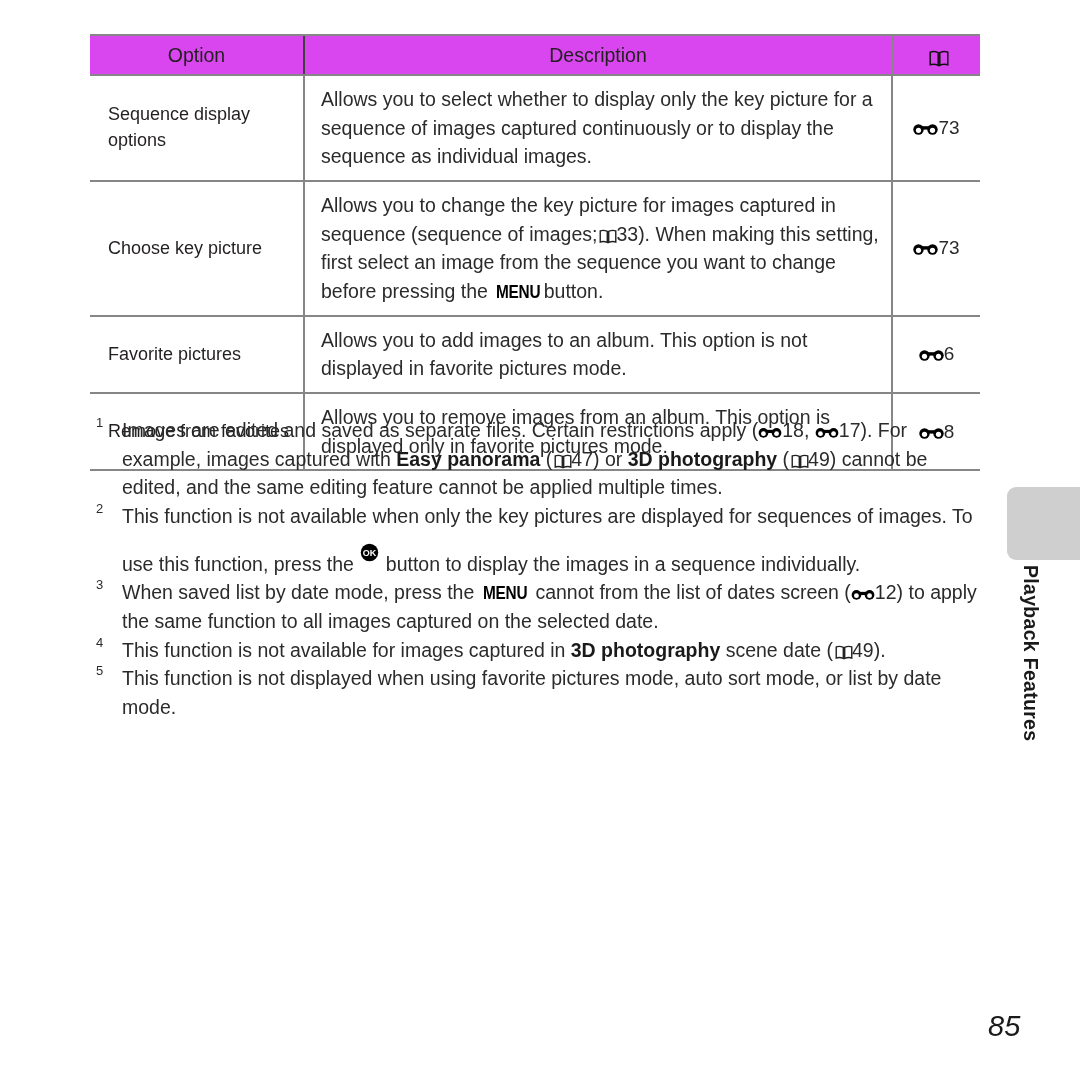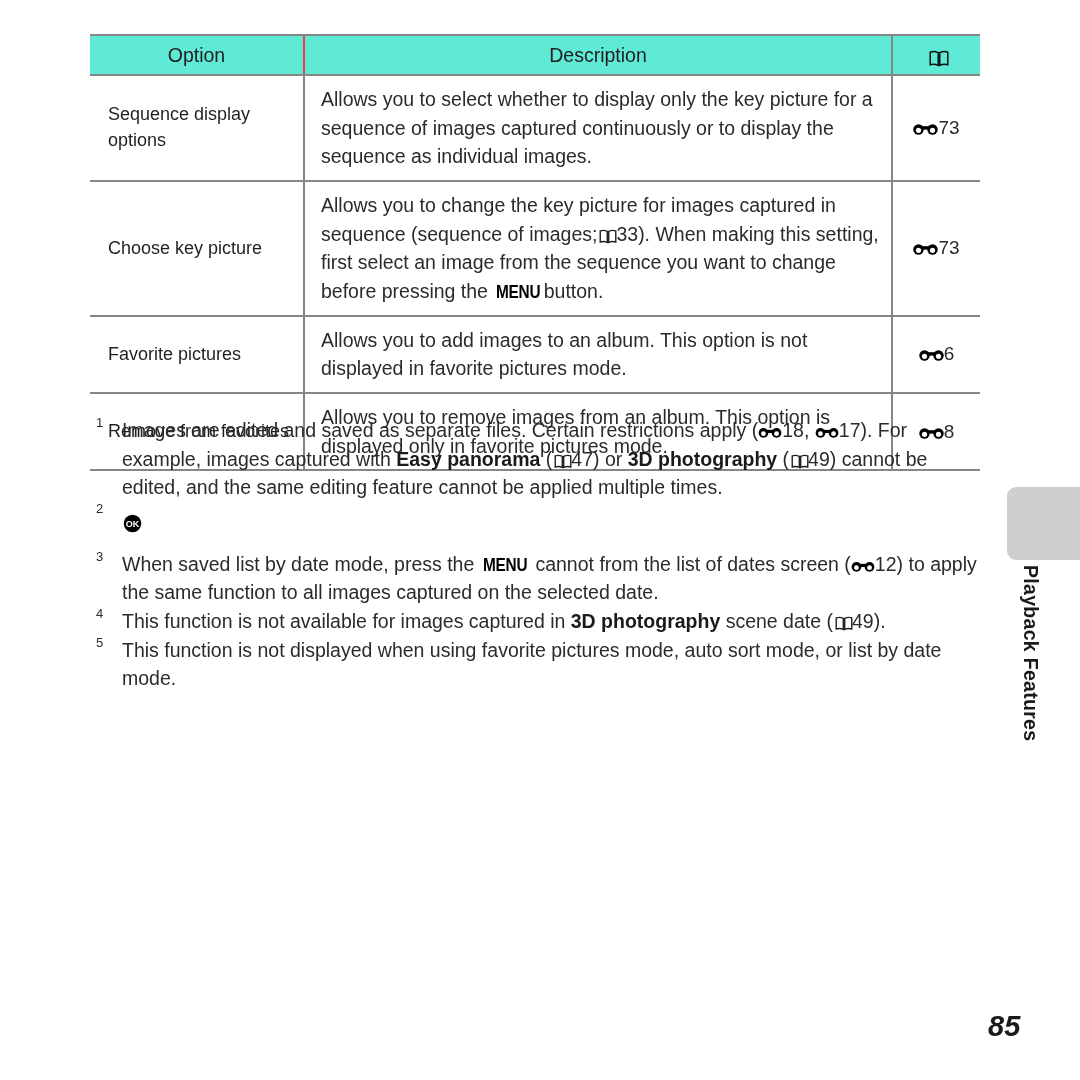--- a/index.html
+++ b/index.html
@@ -54,28 +54,28 @@
     padding: 0;
     vertical-align: middle;
     border-top: 2px solid #868686;
     border-bottom: 2px solid #868686;
   }
   .col-option  { width: 214px; }
   .col-desc    { width: 588px; }
   .col-ref     { width: 88px; }
 
   thead th {
-    background: #5eead4;
+    background: #d946ef;
     font-weight: normal;
     font-size: 19.5px;
     text-align: center;
     height: 38px;
     color: #231f20;
   }
-  thead th.c-desc { border-left: 2px solid #ef4444; }
+  thead th.c-desc { border-left: 2px solid #404040; }
   thead th.c-ref  { border-left: 2px solid #868686; }
 
   tbody td.c-option {
     font-size: 18px;
     padding: 4px 0 4px 18px;
     line-height: 1.42;
   }
   tbody td.c-desc {
     border-left: 2px solid #868686;
     font-size: 19.5px;
@@ -155,21 +155,21 @@
     color: #2b2b2b;
   }
 
   
   .page-num {
     position: absolute;
     left: 988px;
     top: 1010px;
     font-size: 29px;
     font-style: italic;
-    font-weight: bold;
+    font-weight: normal;
     color: #1a1a1a;
   }
 </style>
 </head>
 <body>
 
 <div class="side-tab"></div>
 <div class="side-tab-label">Playback Features</div>
 
 <table class="doc-table">
@@ -300,24 +300,24 @@
         </svg></span><span>17</span><span>). For example, images captured with </span><b>Easy panorama</b><span> (</span><span class="gl-book"><svg width="18" height="15" viewBox="0 0 20 17">
           <path d="M1.2 2.2 Q5 0.8 9.2 2.6 L9.2 15.2 Q5 13.4 1.2 14.7 Z" fill="none" stroke="#222" stroke-width="1.6"></path>
           <path d="M18.8 2.2 Q15 0.8 10.8 2.6 L10.8 15.2 Q15 13.4 18.8 14.7 Z" fill="none" stroke="#222" stroke-width="1.6"></path>
         </svg></span><span>47</span><span>) or </span><b>3D photography</b><span> (</span><span class="gl-book"><svg width="18" height="15" viewBox="0 0 20 17">
           <path d="M1.2 2.2 Q5 0.8 9.2 2.6 L9.2 15.2 Q5 13.4 1.2 14.7 Z" fill="none" stroke="#222" stroke-width="1.6"></path>
           <path d="M18.8 2.2 Q15 0.8 10.8 2.6 L10.8 15.2 Q15 13.4 18.8 14.7 Z" fill="none" stroke="#222" stroke-width="1.6"></path>
         </svg></span><span>49</span><span>) cannot be edited, and the same editing feature cannot be applied multiple times.</span>
   </div>
 
   <div class="fn">
-    <span class="fn-num">2</span><span class="gl-ok"><svg width="19" height="19" viewBox="0 0 20 20">
+    <span class="fn-num">2</span><span>This function is not available when only the key pictures are displayed for sequences of images. To use this function, press the </span><span class="gl-ok"><svg width="19" height="19" viewBox="0 0 20 20">
           <circle cx="10" cy="10" r="9.2" fill="#000"></circle>
           <text x="10" y="14.2" font-family="Liberation Sans, sans-serif" font-size="9.5" font-weight="bold" fill="#fff" text-anchor="middle">OK</text>
-        </svg></span>
+        </svg></span><span> button to display the images in a sequence individually.</span>
   </div>
 
   <div class="fn">
     <span class="fn-num">3</span><span>When saved list by date mode, press the </span><span class="gl-menu">MENU</span><span> cannot from the list of dates screen (</span><span class="gl-ref"><svg width="24" height="14" viewBox="0 0 25 15">
           <circle cx="5.5" cy="8.5" r="5.2" fill="#000"></circle>
           <circle cx="19.5" cy="8.5" r="5.2" fill="#000"></circle>
           <circle cx="5.5" cy="9.3" r="2.6" fill="#fff"></circle>
           <circle cx="19.5" cy="9.3" r="2.6" fill="#fff"></circle>
           <rect x="8" y="5.2" width="9" height="3.4" fill="#000"></rect>
         </svg></span><span>12</span><span>) to apply the same function to all images captured on the selected date.</span>

